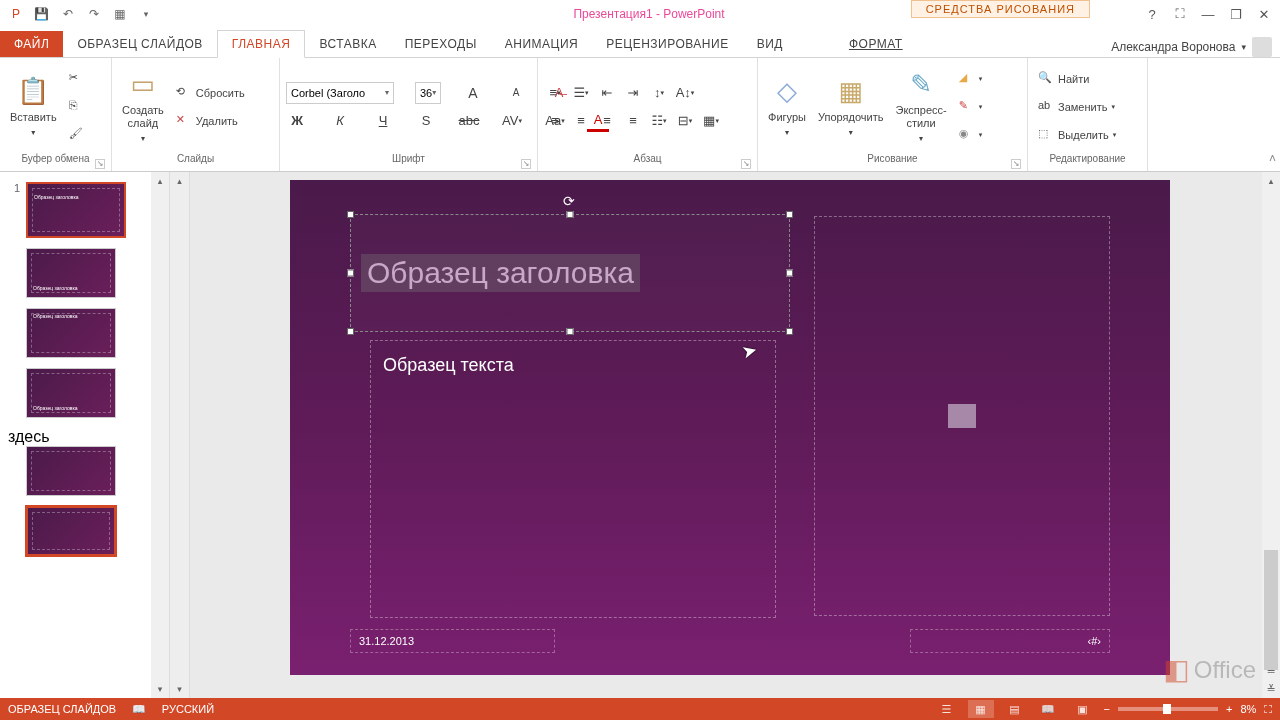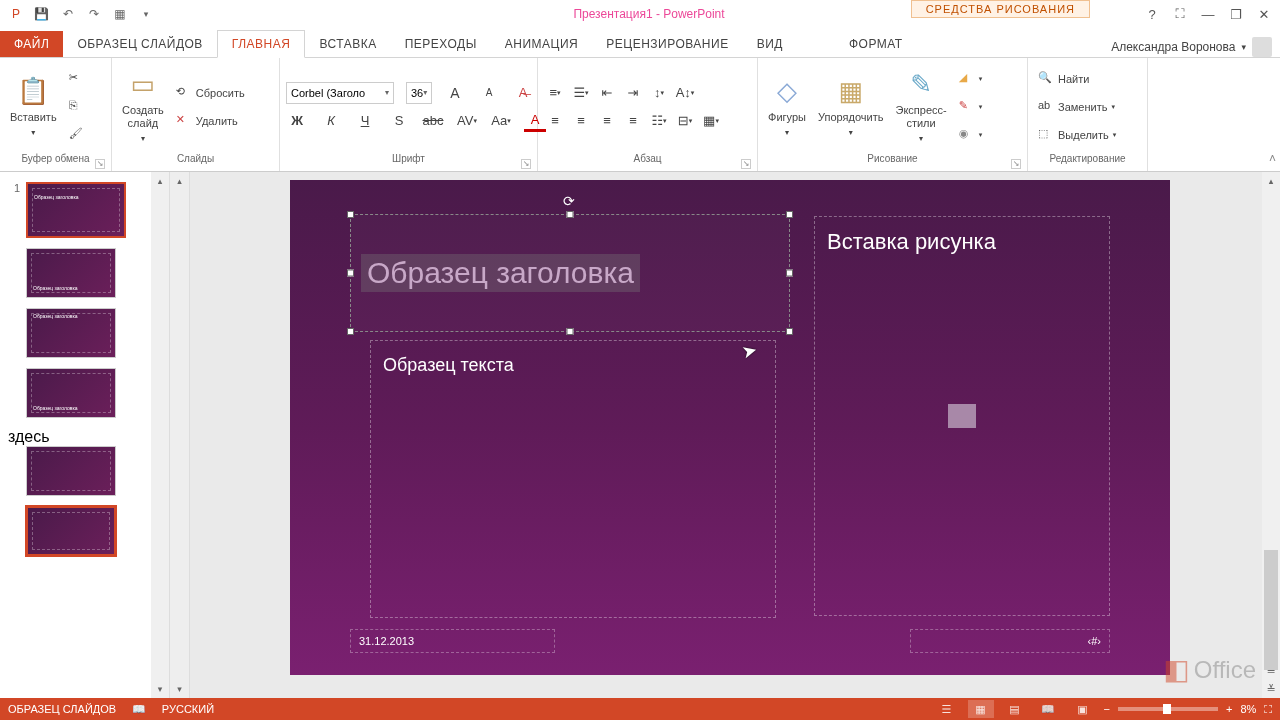--- a/index.html
+++ b/index.html
@@ -30,21 +30,21 @@
 .group-body { flex:1; display:flex; align-items:center; gap:4px; }
 .group-label { height:18px; font-size:10px; color:#666; text-align:center; position:relative; }
 .group-label .launcher { position:absolute; right:0; bottom:2px; font-size:8px; color:#888; border:1px solid #ccc; width:10px; height:10px; line-height:8px; }
 .big-btn { display:flex; flex-direction:column; align-items:center; justify-content:center; min-width:46px; height:90px; font-size:11px; color:#444; text-align:center; line-height:1.2; gap:4px; padding:0 4px; }
 .big-btn .ico { font-size:26px; color:#aa7744; }
 .small-stack { display:flex; flex-direction:column; gap:6px; justify-content:center; }
 .small-btn { display:flex; align-items:center; gap:4px; font-size:11px; color:#444; height:22px; padding:0 4px; }
 .small-btn svg, .small-btn .ico { width:16px; height:16px; }
 
 
-.font-row { display:flex; align-items:center; gap:12px; }
+.font-row { display:flex; align-items:center; gap:21px; }
 .combo { height:22px; border:1px solid #ccc; font-size:11px; display:flex; align-items:center; padding:0 4px; background:#fff; }
 .combo.font { width:108px; justify-content:space-between; }
 .combo.size { width:26px; justify-content:space-between; }
 .combo .caret { font-size:8px; color:#666; }
 .tiny-btn { width:22px; height:22px; display:flex; align-items:center; justify-content:center; font-size:13px; color:#444; }
 .font-rows { display:flex; flex-direction:column; gap:6px; }
 
 
 .para-rows { display:flex; flex-direction:column; gap:6px; }
 .para-row { display:flex; align-items:center; gap:4px; }
@@ -131,21 +131,21 @@
 
 <div class="tabrow">
   <div class="tab file">ФАЙЛ</div>
   <div class="tab">ОБРАЗЕЦ СЛАЙДОВ</div>
   <div class="tab active">ГЛАВНАЯ</div>
   <div class="tab">ВСТАВКА</div>
   <div class="tab">ПЕРЕХОДЫ</div>
   <div class="tab">АНИМАЦИЯ</div>
   <div class="tab">РЕЦЕНЗИРОВАНИЕ</div>
   <div class="tab">ВИД</div>
-  <div class="tab" style="margin-left:38px;">ФОРМАТ</div>
+  <div class="tab" style="margin-left:38px;text-decoration:underline;">ФОРМАТ</div>
   <div class="user-area">
     <span>Александра Воронова</span>
     <span class="caret">▾</span>
     <span class="avatar"></span>
   </div>
 </div>
 
 <div class="ribbon">
 
   <div class="group" style="width:112px;">
@@ -373,21 +373,20 @@
         <div class="sel-content">
           <span class="title-text">Образец заголовка</span>
         </div>
       </div>
 
       <div class="placeholder" style="left:80px; top:160px; width:406px; height:278px;">
         <div style="padding:14px 12px;" class="body-text">Образец текста</div>
       </div>
 
       <div class="placeholder" style="left:524px; top:36px; width:296px; height:400px;">
-        <div style="padding:12px;" class="insert-pic">Вставка рисунка</div>
         <div class="pic-icon"></div>
       </div>
 
       <div class="footer-box" style="left:60px; width:205px;">
         <span style="position:absolute; left:8px;">31.12.2013</span>
       </div>
       <div class="footer-box" style="right:60px; width:200px;">
         <span style="position:absolute; right:8px;">‹#›</span>
       </div>
 

